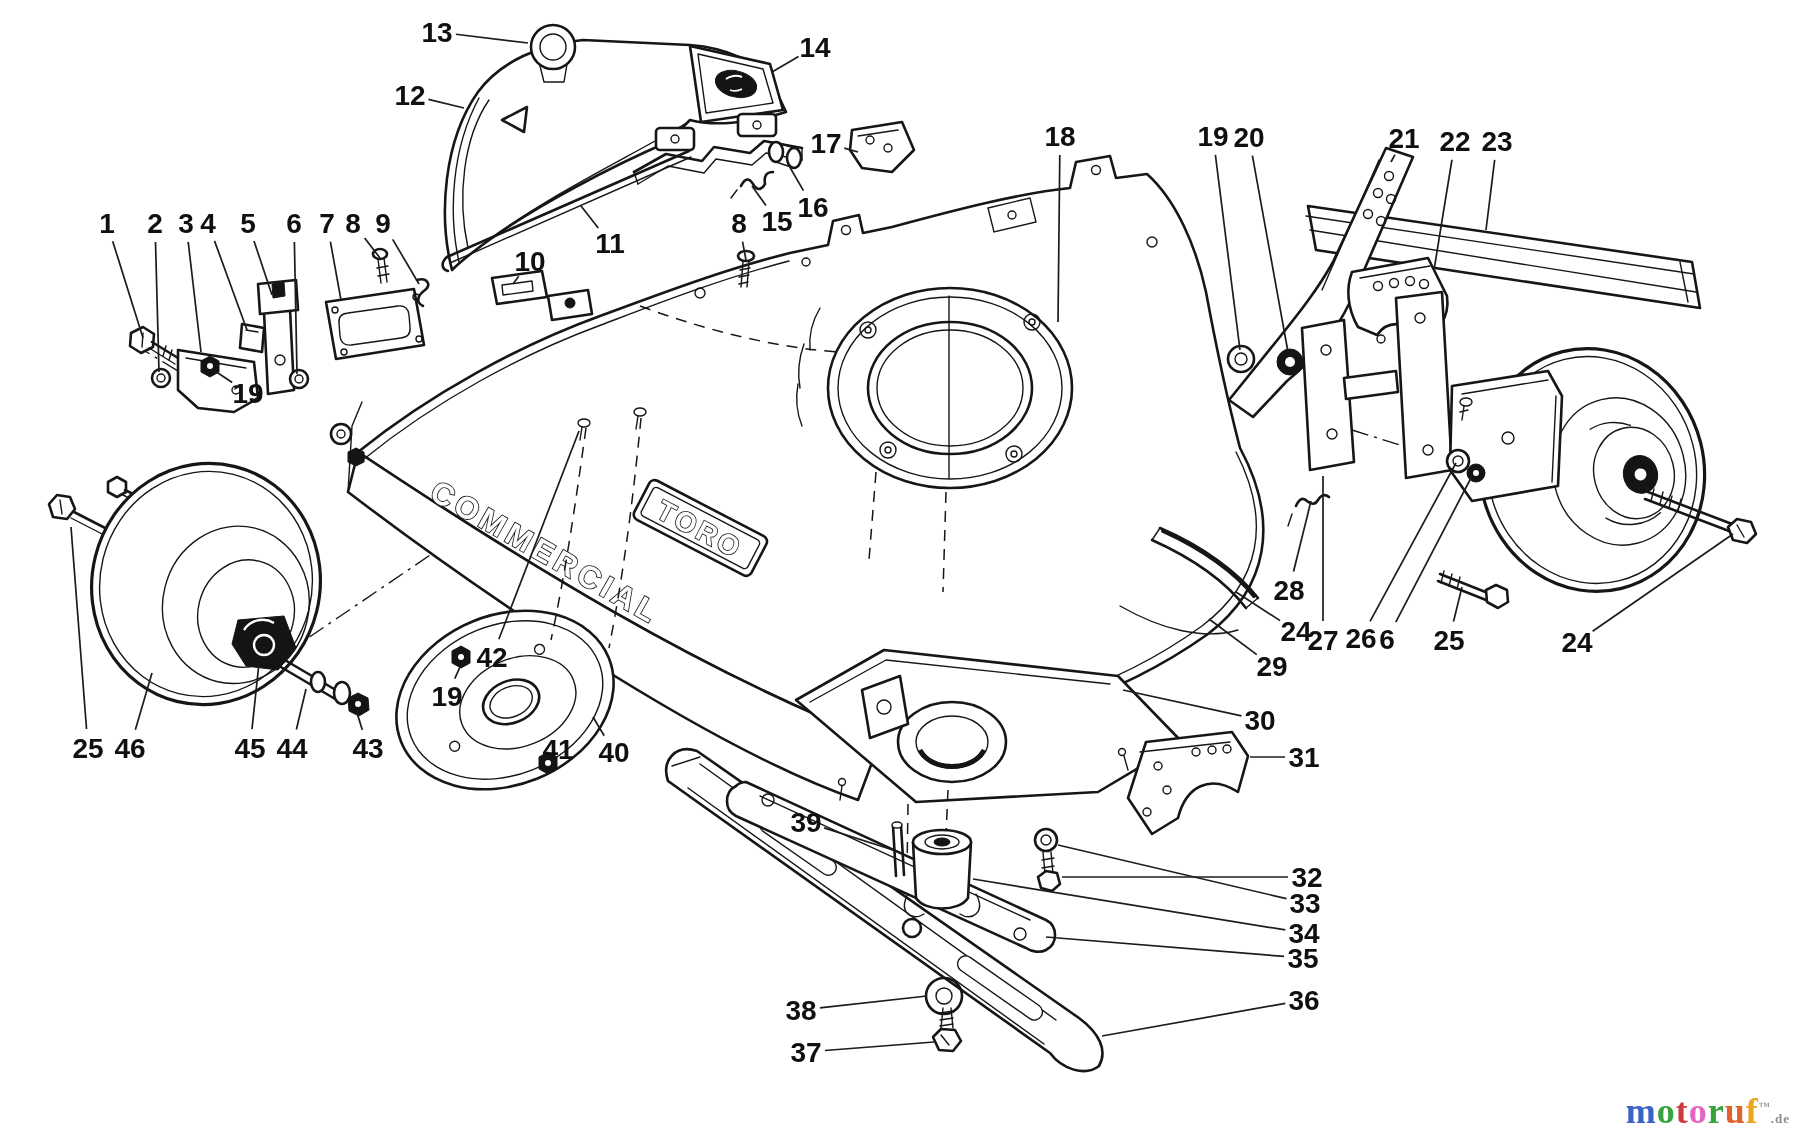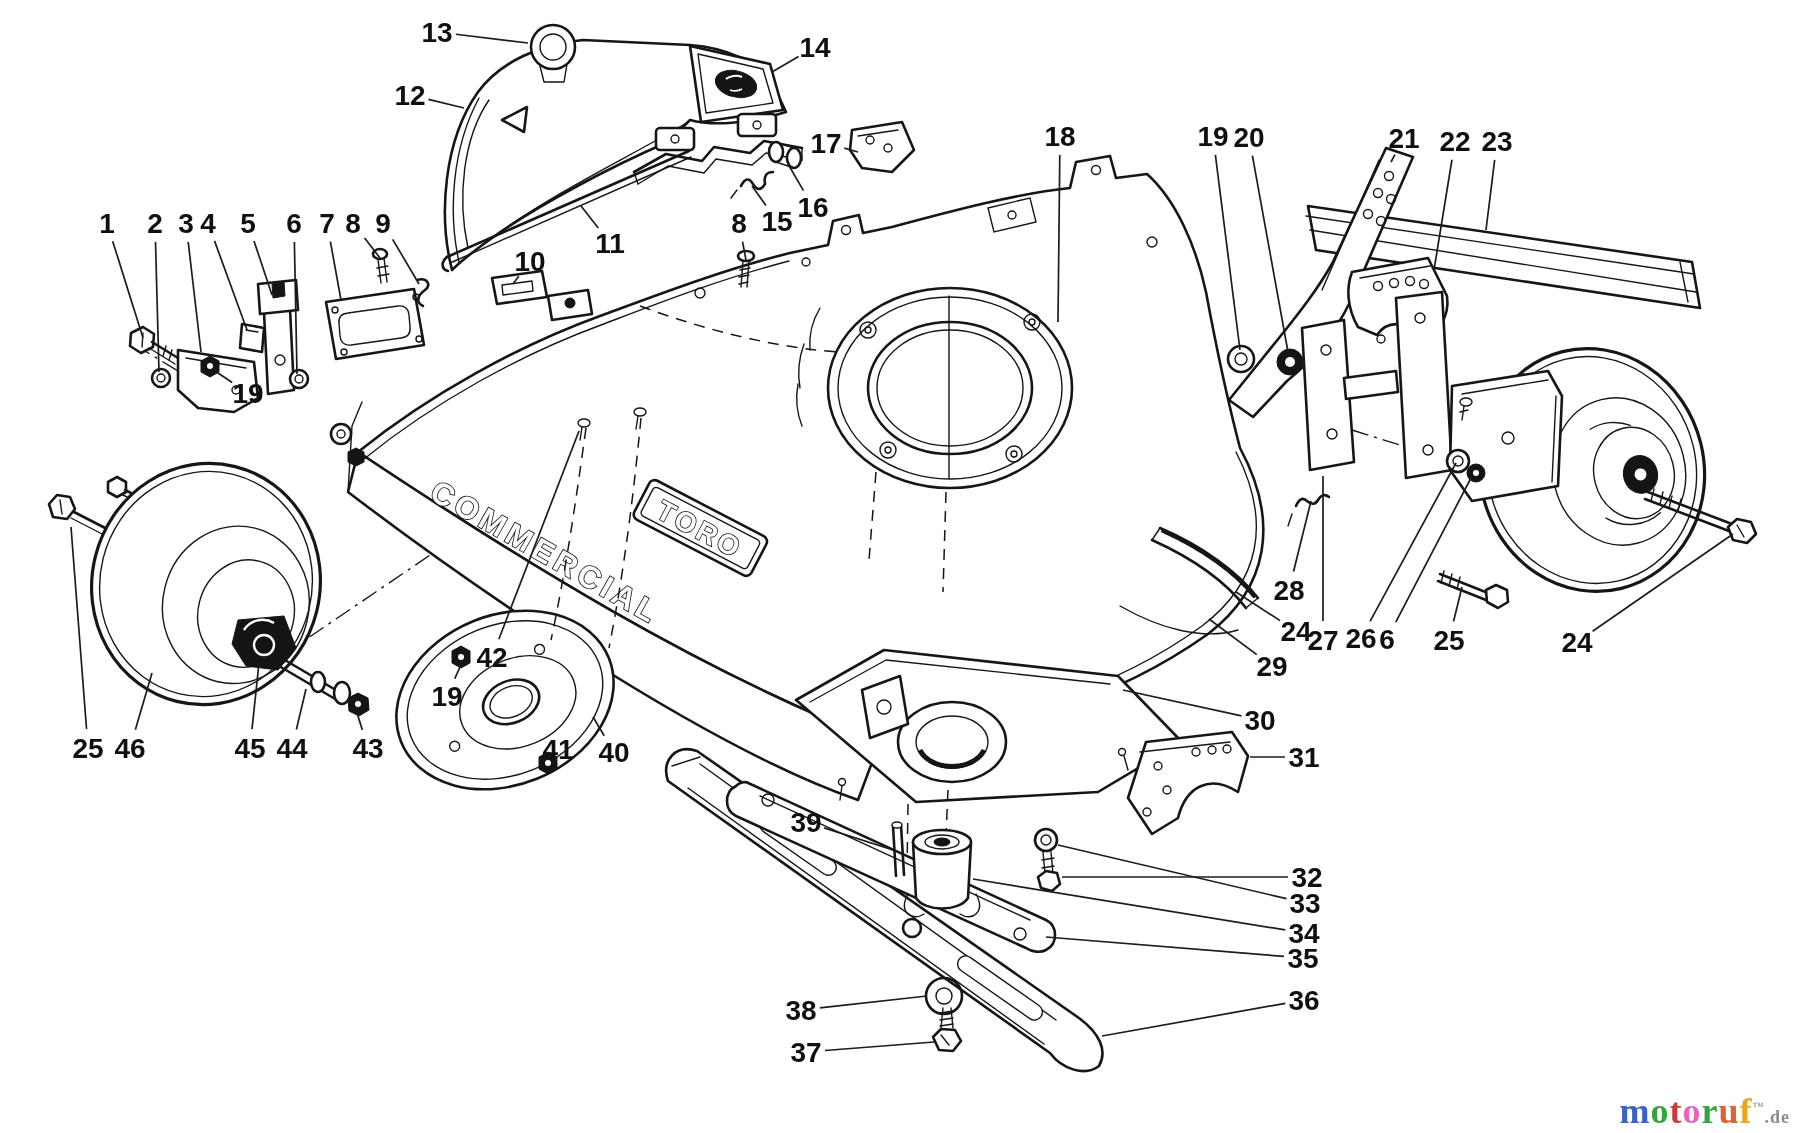--- a/index.html
+++ b/index.html
@@ -18,21 +18,21 @@
   #leaders line{stroke:#1c1c1c;stroke-width:1.7;}
   #labels text{font:700 28px "Liberation Sans",sans-serif;fill:#101010;
                text-anchor:middle;dominant-baseline:central;}
   .emboss{font:700 31px "Liberation Sans",sans-serif;letter-spacing:4.5px;
           fill:#ffffff;stroke:#161616;stroke-width:1.7;paint-order:stroke;}
   .badgeText{font:700 28px "Liberation Sans",sans-serif;letter-spacing:3px;
           fill:#ffffff;stroke:#161616;stroke-width:1.6;paint-order:stroke;text-anchor:middle;}
   .watermark{position:absolute;right:10px;bottom:4px;
              font-family:"Liberation Serif",serif;font-weight:700;font-size:36px;
              letter-spacing:1px;line-height:1;}
-  .watermark .suffix{font-size:18px;font-weight:700;}
+  .watermark .suffix{font-size:13px;font-weight:700;}
   .watermark .mark{font-size:11px;vertical-align:super;}
 </style>
 </head>
 <body>
 
 <div class="stage">
 <svg width="1800" height="1133" viewBox="0 0 1800 1133">
 
   <g>
     <path class="dashdot" d="M283,655 L520,494"></path>

